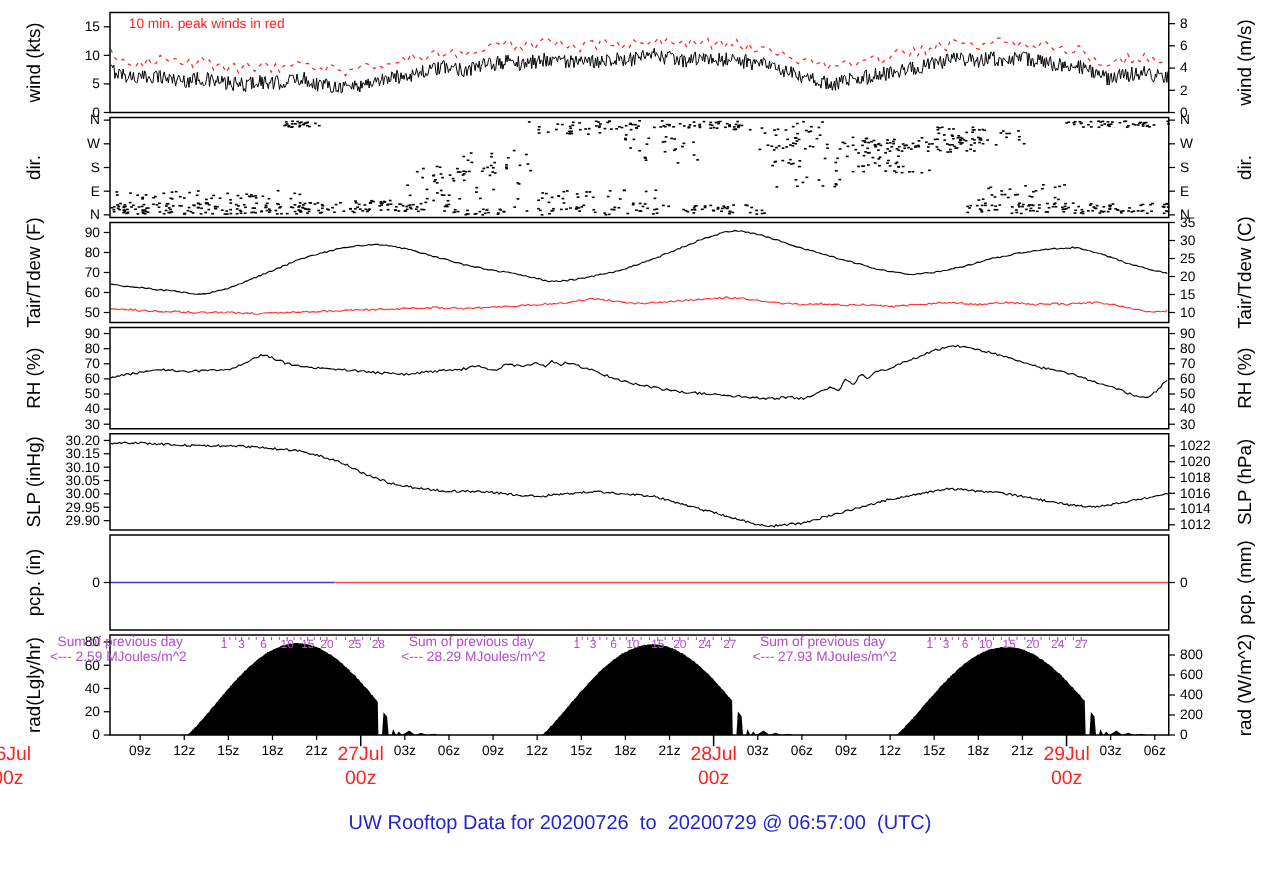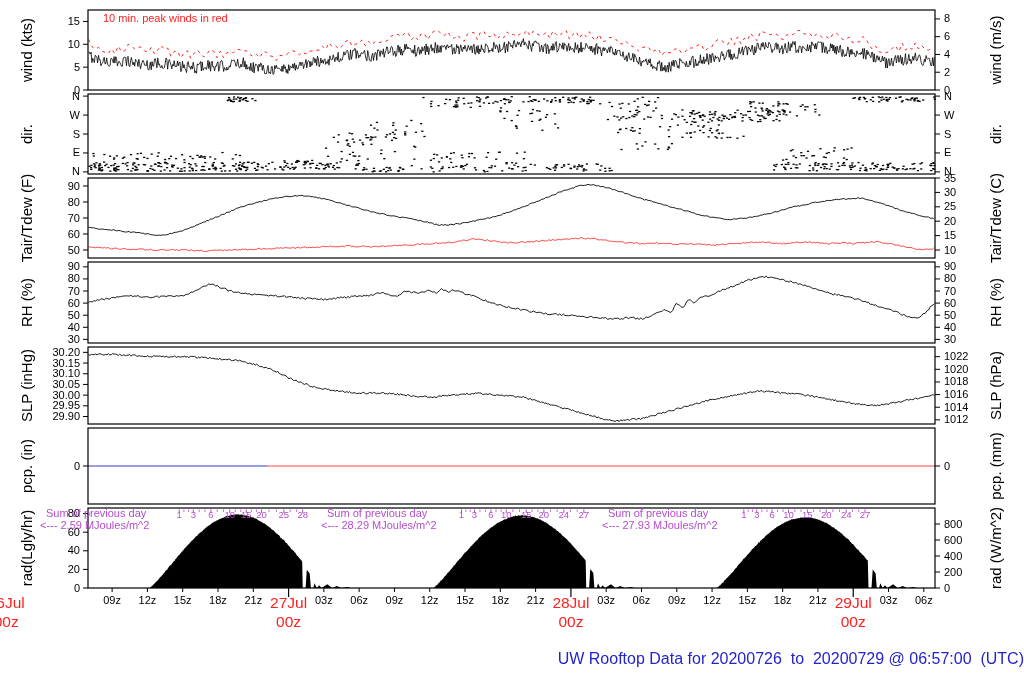--- a/index.html
+++ b/index.html
@@ -1344,13 +1344,13 @@
     <text x="288.5743055555556" y="608" font-size="15.5" fill="#ff2020" text-anchor="middle">27Jul</text>
     <text x="288.5743055555556" y="627" font-size="15.5" fill="#ff2020" text-anchor="middle">00z</text>
     <line x1="570.9076388888889" y1="588" x2="570.9076388888889" y2="597" stroke="#000000" stroke-width="1.2"></line>
     <text x="570.9076388888889" y="608" font-size="15.5" fill="#ff2020" text-anchor="middle">28Jul</text>
     <text x="570.9076388888889" y="627" font-size="15.5" fill="#ff2020" text-anchor="middle">00z</text>
     <line x1="853.2409722222222" y1="588" x2="853.2409722222222" y2="597" stroke="#000000" stroke-width="1.2"></line>
     <text x="853.2409722222222" y="608" font-size="15.5" fill="#ff2020" text-anchor="middle">29Jul</text>
     <text x="853.2409722222222" y="627" font-size="15.5" fill="#ff2020" text-anchor="middle">00z</text>
   </svg>
 
-<div class="title" style="color: rgb(36, 36, 204); text-align: right;">UW Rooftop Data for 20200726  to  20200729 @ 06:57:00  (UTC)</div>
+<div class="title" style="color: rgb(36, 36, 204);">UW Rooftop Data for 20200726  to  20200729 @ 06:57:00  (UTC)</div>
 
 </body></html>

